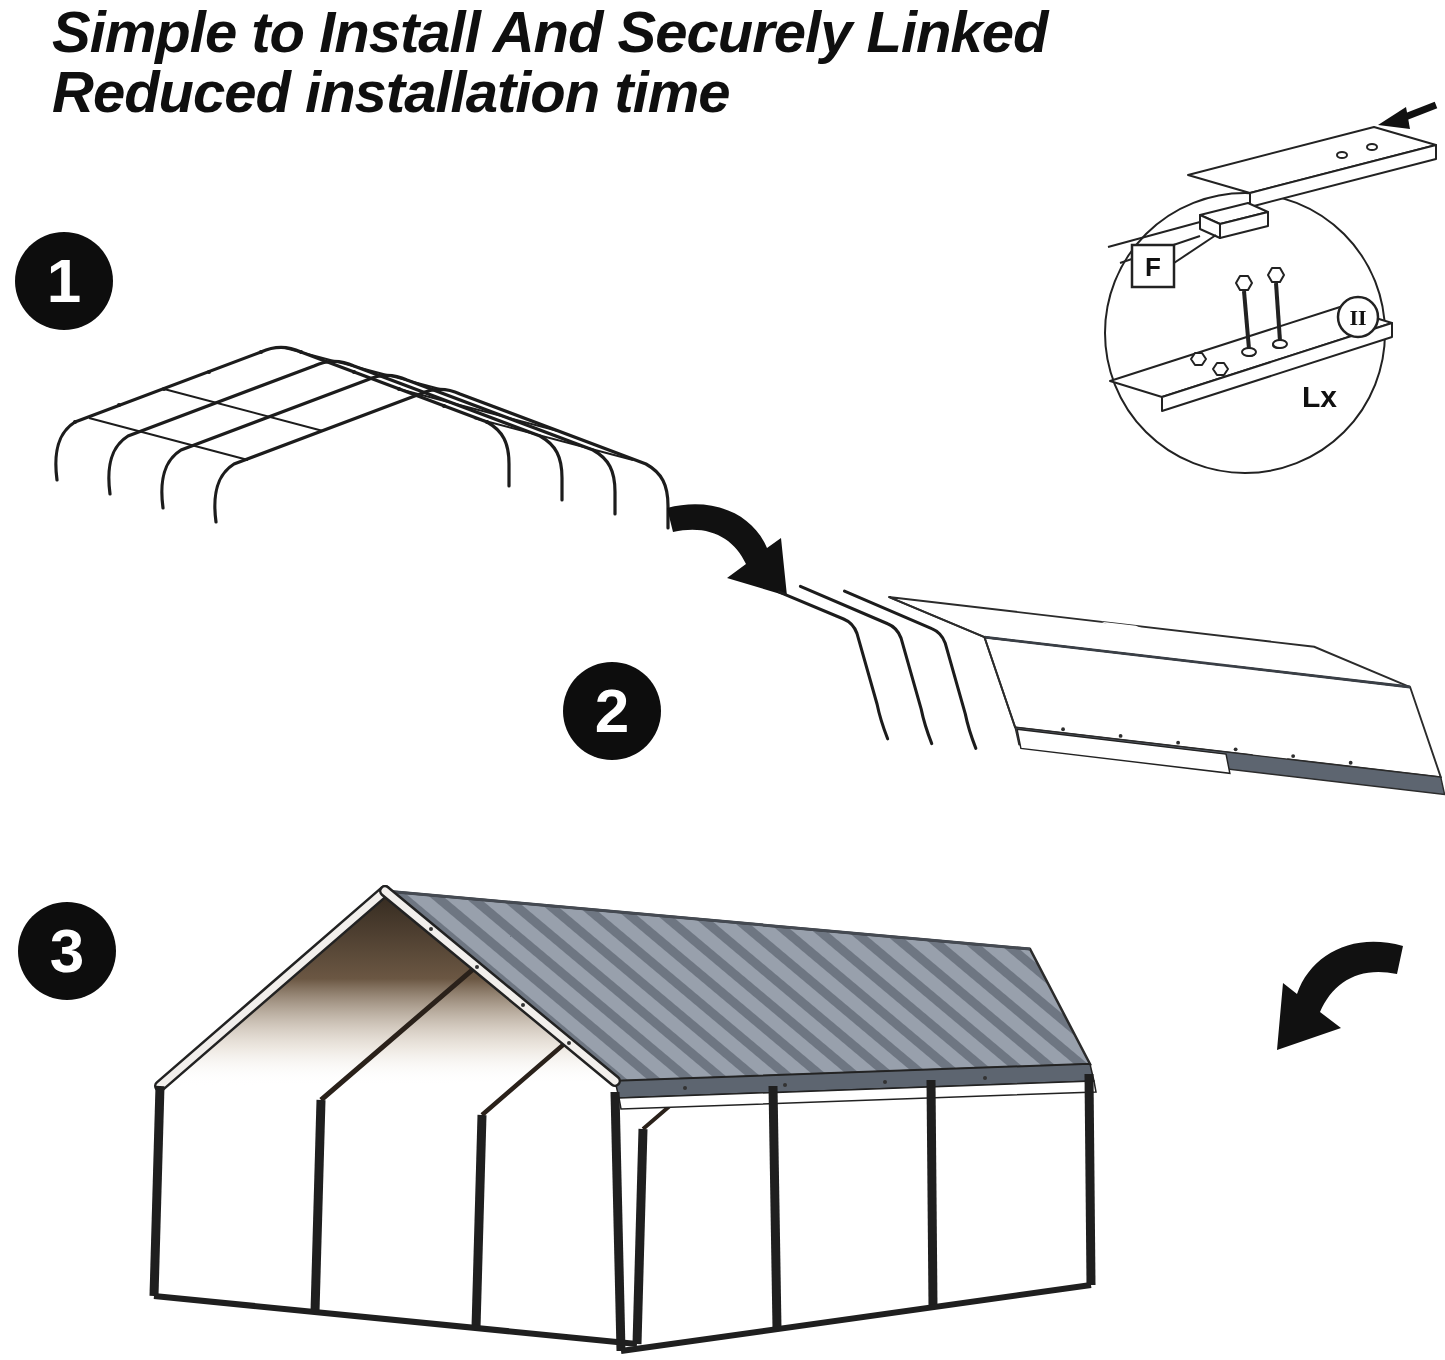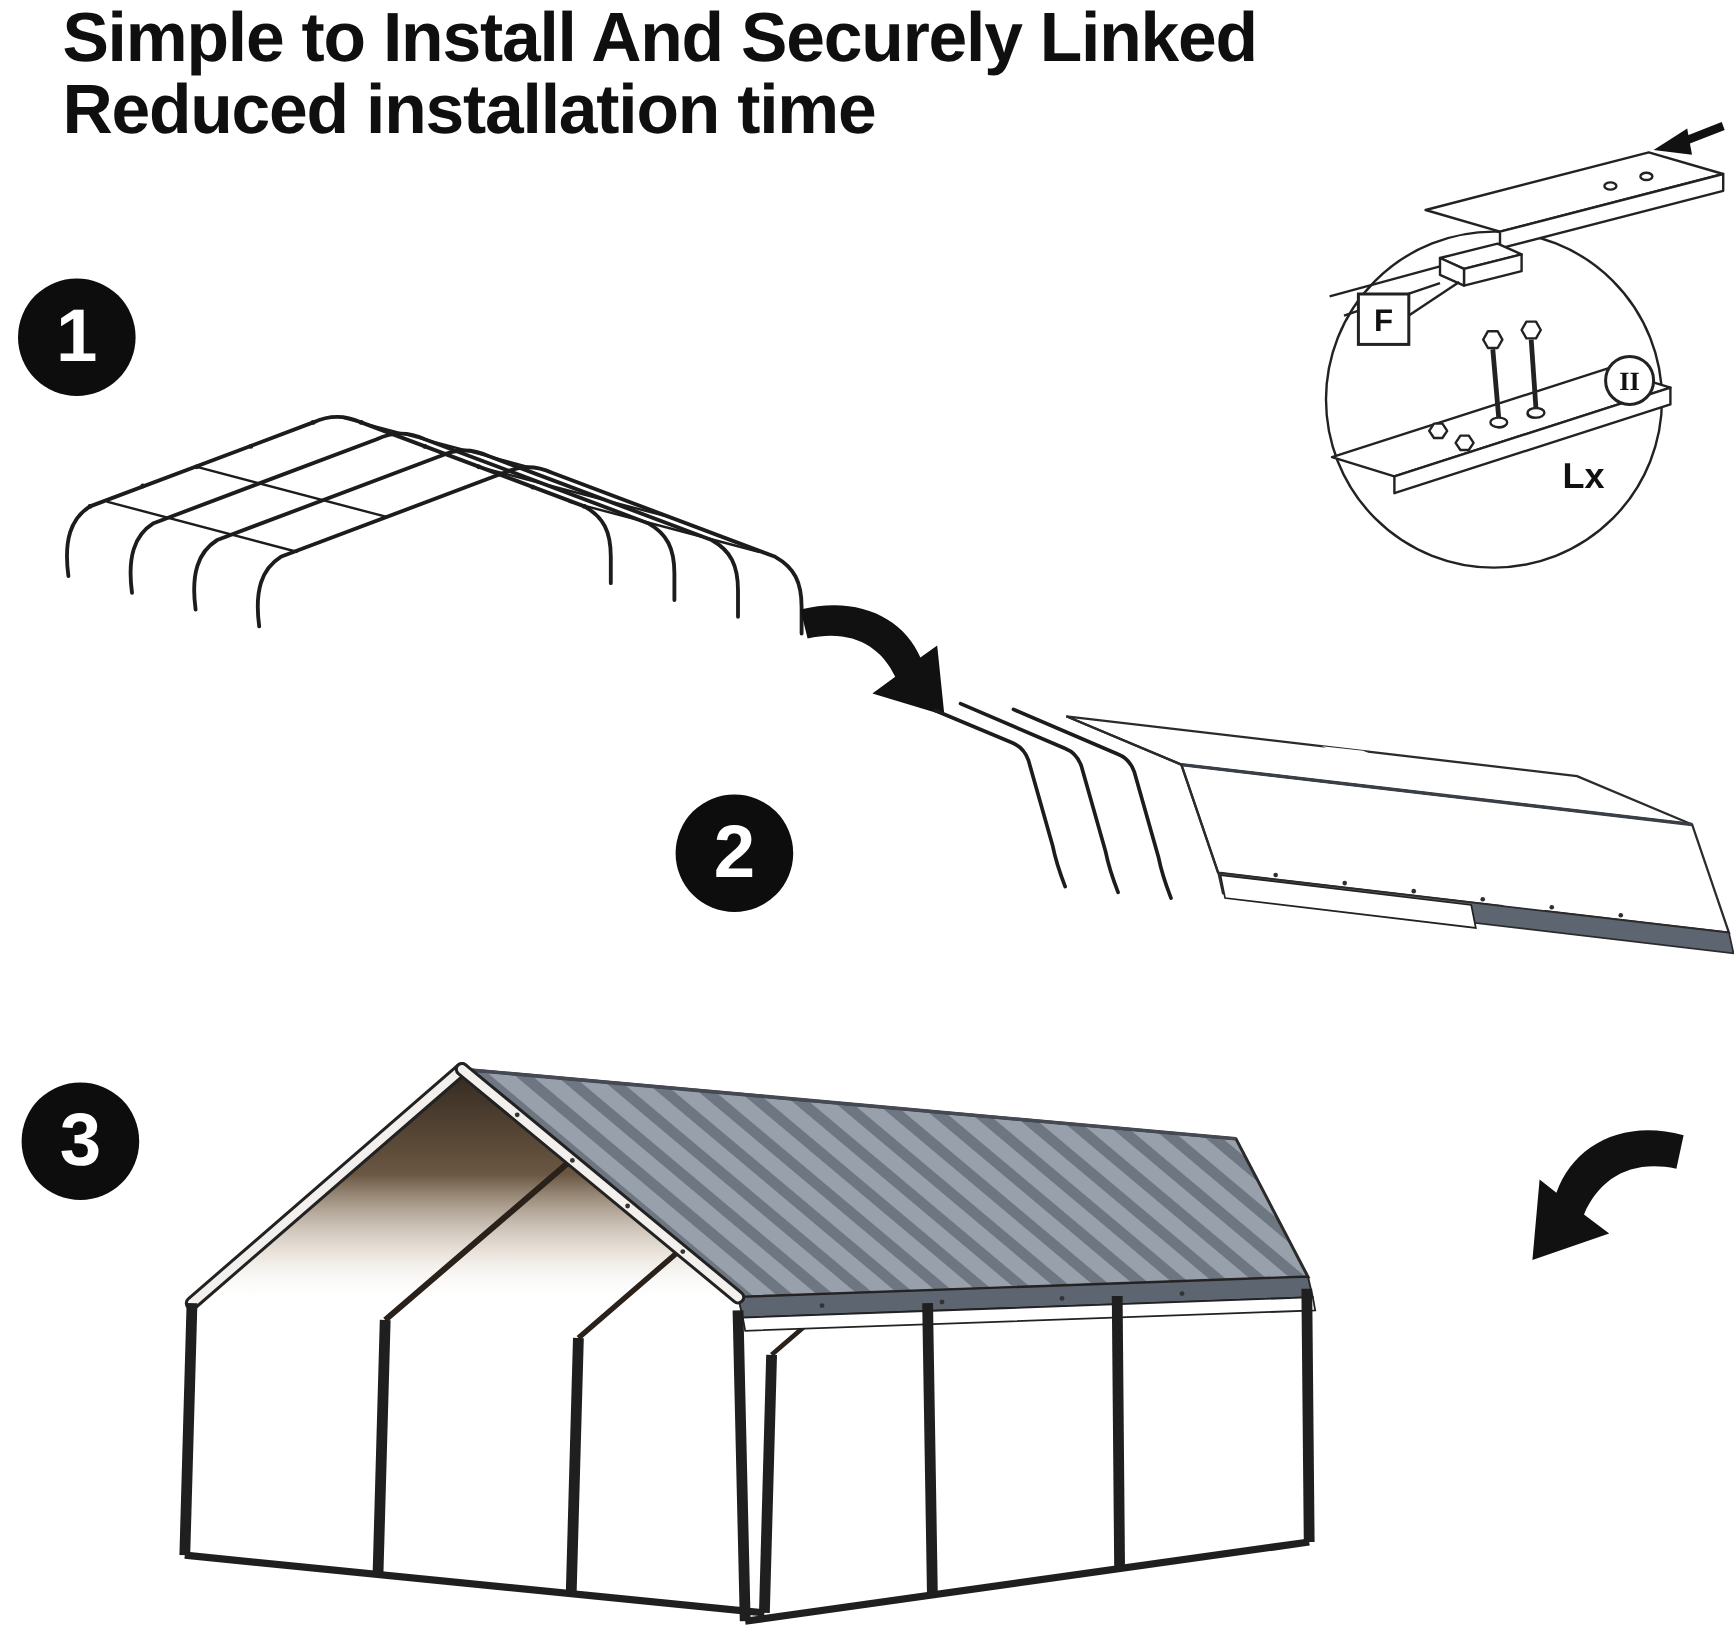--- a/index.html
+++ b/index.html
@@ -1,20 +1,20 @@
 <!DOCTYPE html>
 <html><head>
 <meta charset="utf-8">
 <style>
   html,body{margin:0;padding:0;background:#ffffff;}
   .canvas{
     position:relative;width:1445px;height:1360px;background:#ffffff;overflow:hidden;
     font-family:"Liberation Sans", sans-serif;color:#0f0f0f;
   }
-  .heading{position:absolute;left:52px;top:2px;line-height:1.04;letter-spacing:-1px;}
+  .heading{position:absolute;left:52px;top:2px;line-height:1.04;letter-spacing:-1px;font-style:italic;}
   .heading .h-line{font-size:58px;font-weight:800;color:#0f0f0f;white-space:nowrap;}
   .badge{
     position:absolute;width:98px;height:98px;border-radius:50%;background:#0d0d0d;
     display:flex;align-items:center;justify-content:center;
   }
   .badge span{color:#ffffff;font-size:62px;font-weight:800;line-height:1;}
   .badge1{left:15px;top:232px;}
   .badge2{left:563px;top:662px;}
   .badge3{left:18px;top:902px;}
   .ill{position:absolute;}

